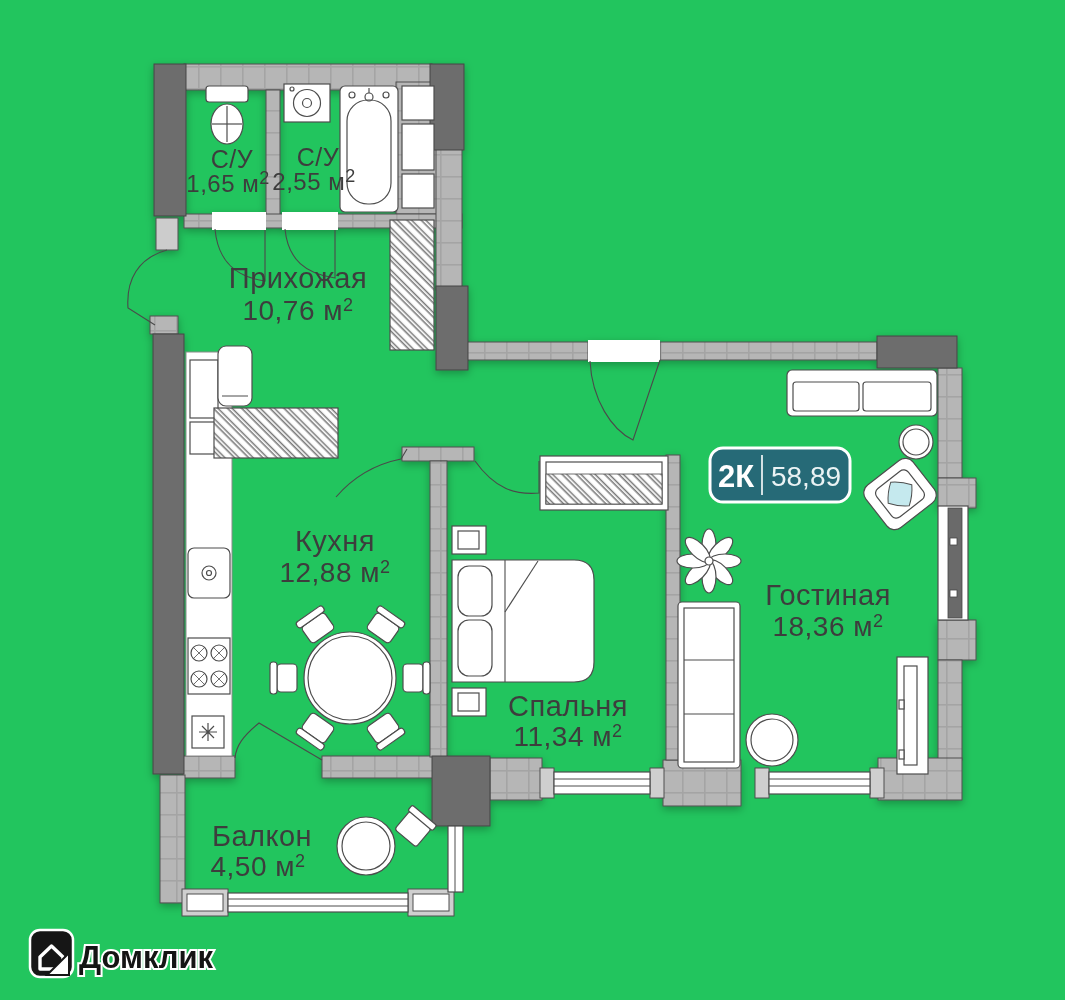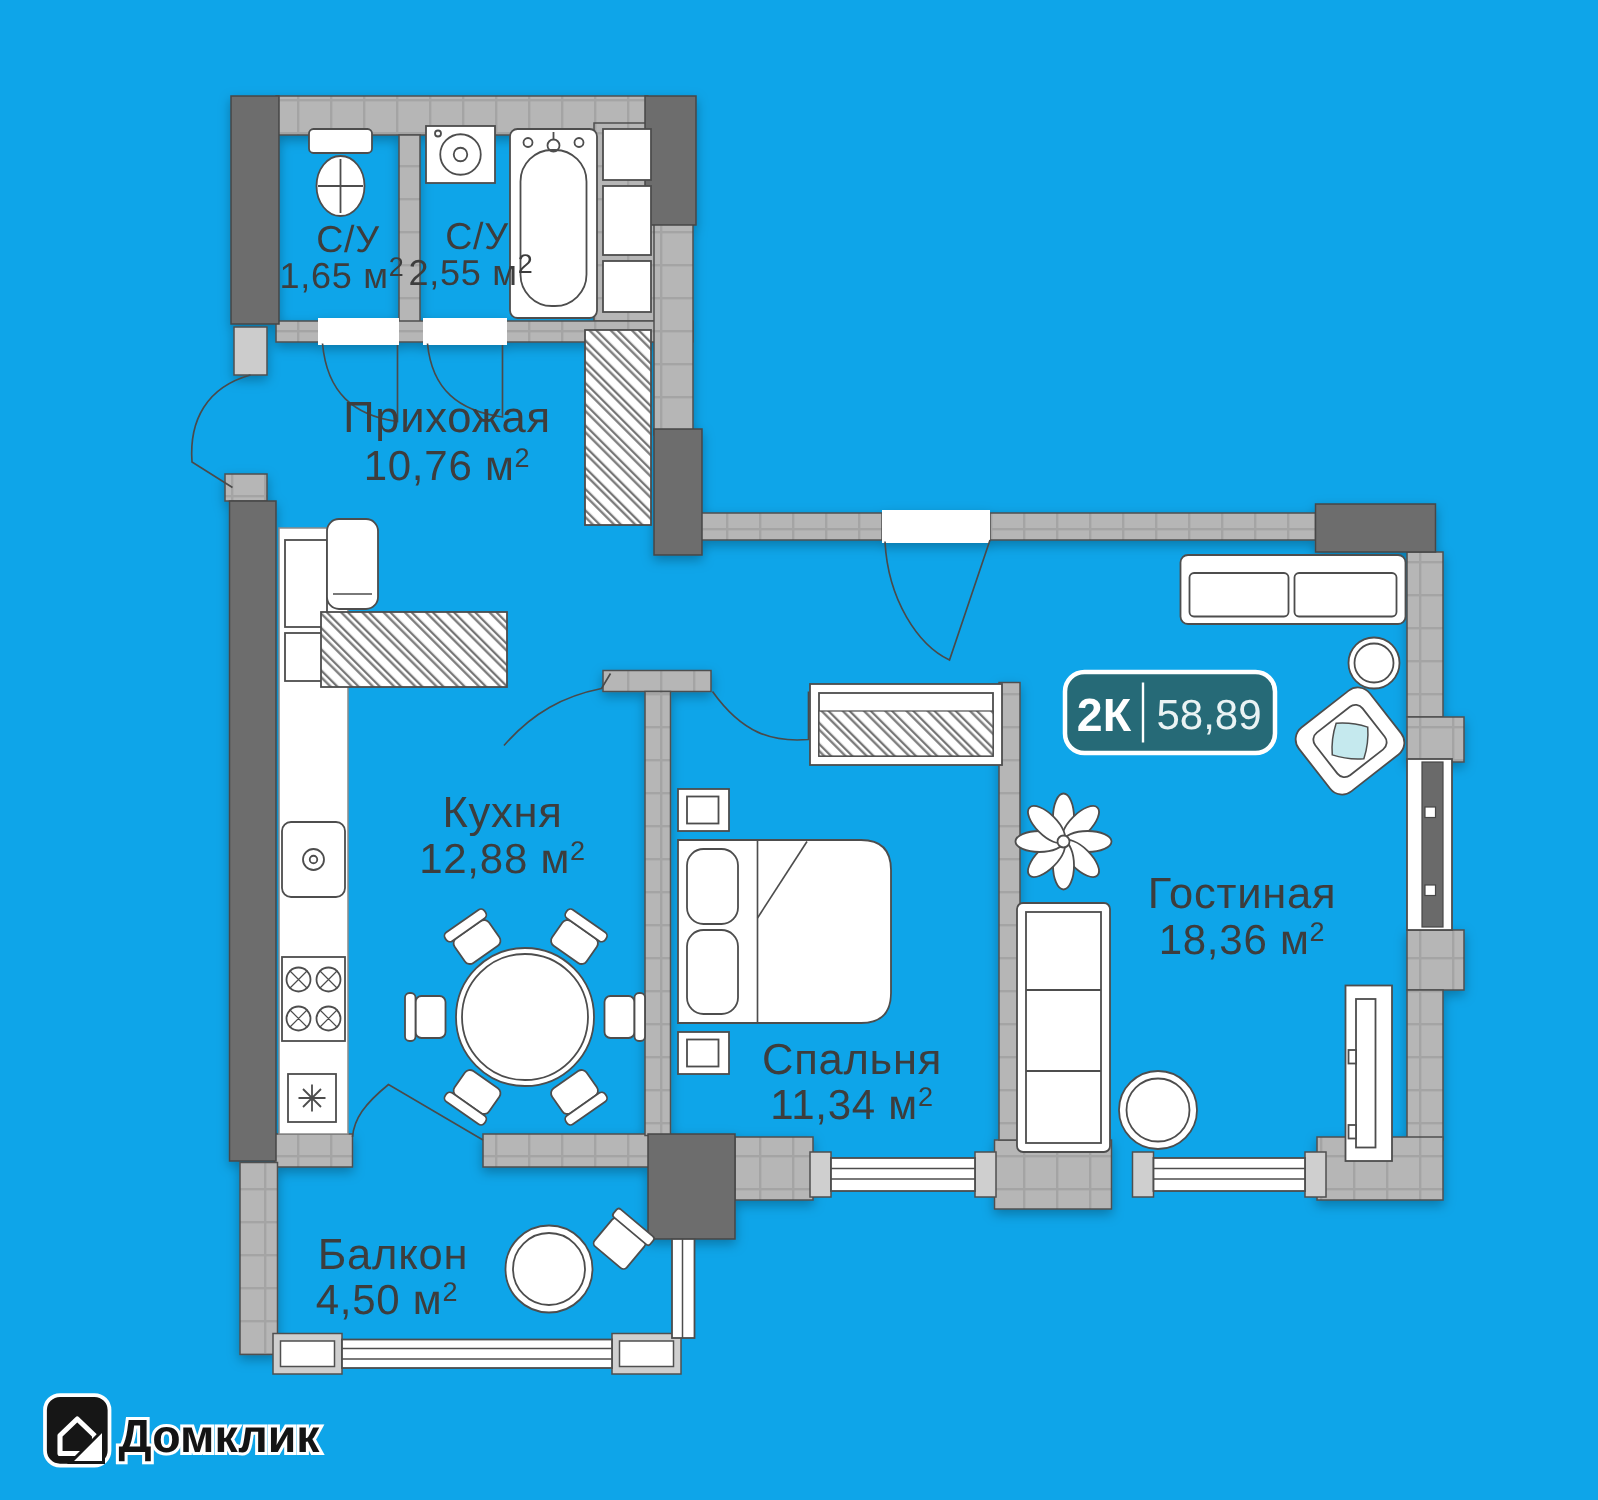--- a/index.html
+++ b/index.html
@@ -1,16 +1,16 @@
 <!DOCTYPE html>
 <html><head>
 <meta charset="utf-8">
 <style>
   html,body{margin:0;padding:0;background:#ffffff;}
-  .stage{position:relative;width:1065px;height:1000px;background:#0ea5e9;overflow:hidden;
+  .stage{position:relative;width:1065px;height:1000px;background:#22c55e;overflow:hidden;
          font-family:"Liberation Sans", sans-serif;}
   svg{display:block;}
   text{font-family:"Liberation Sans", sans-serif;}
   .room-name{font-size:29px;font-weight:500;fill:#3d3d3d;letter-spacing:.5px;}
   .room-area{font-size:28px;font-weight:400;fill:#3d3d3d;letter-spacing:.5px;}
   .room-sup{font-size:18px;}
   .su-name{font-size:25px;}
   .su-area{font-size:24px;}
   .wall{stroke:#4f4f4f;stroke-width:1;}
   .wallD{fill:#6d6d6d;stroke:#474747;stroke-width:1;}

